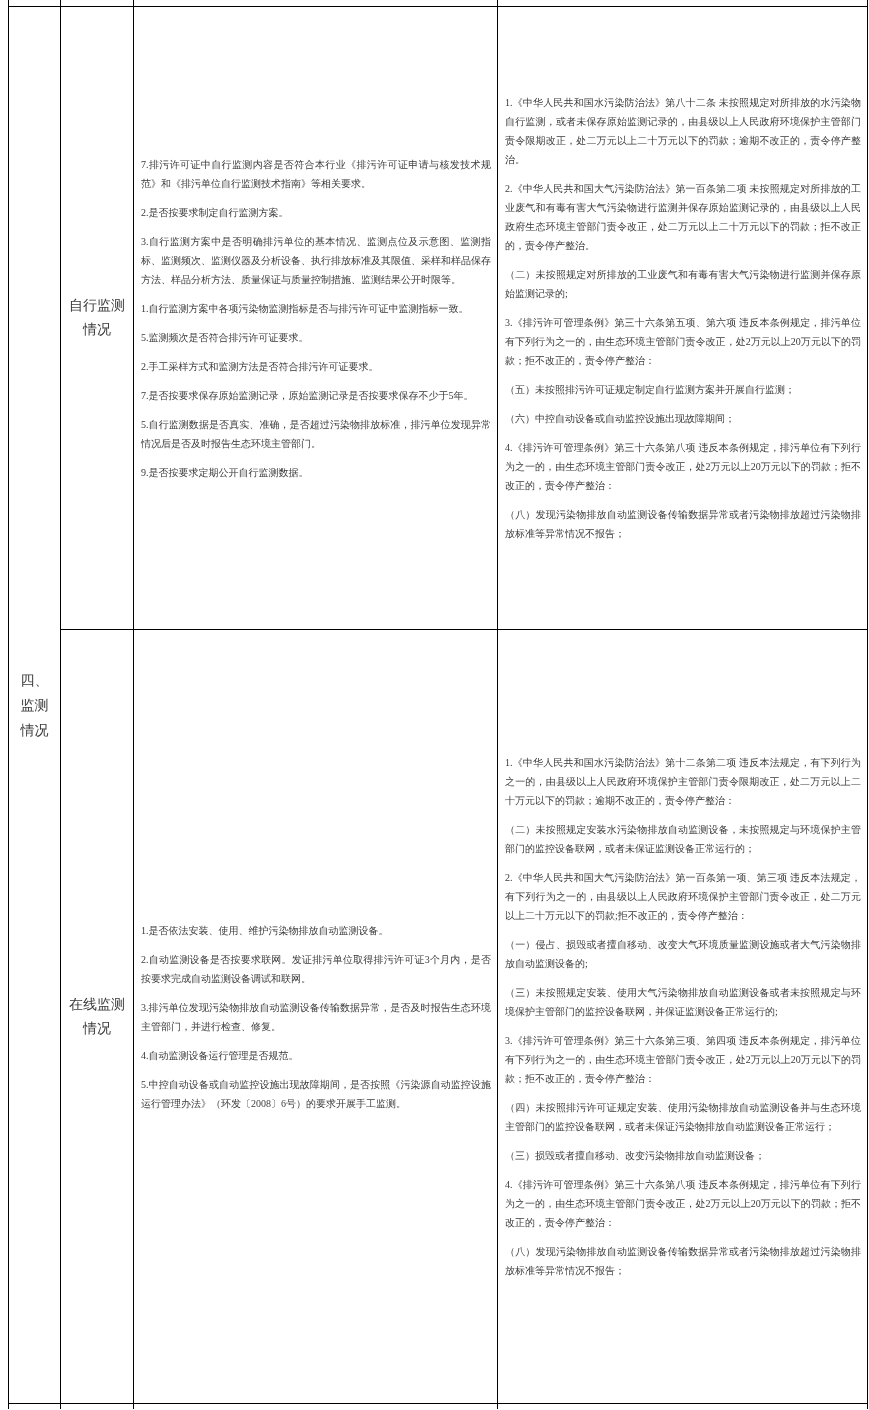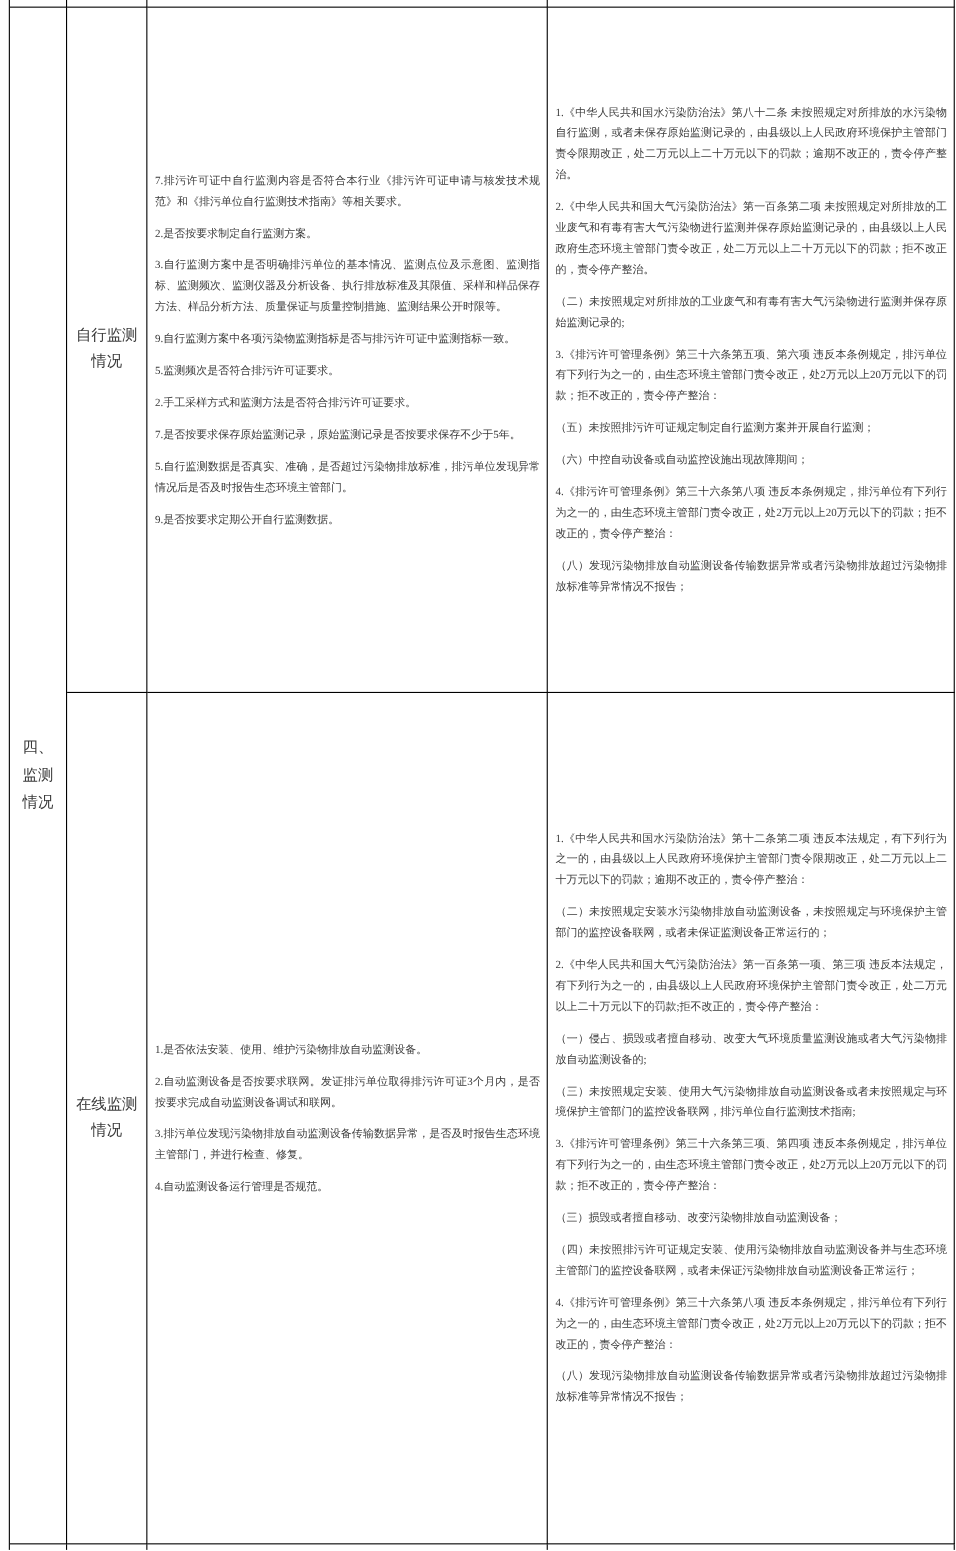--- a/index.html
+++ b/index.html
@@ -60,21 +60,21 @@
   <div class="cell hb category-cell">
     <div>
         <div class="label-line">自行监测</div>
         <div class="label-line">情况</div>
       </div>
   </div>
   <div class="cell hb text-cell">
       <p class="para">7.排污许可证中自行监测内容是否符合本行业《排污许可证申请与核发技术规范》和《排污单位自行监测技术指南》等相关要求。</p>
       <p class="para">2.是否按要求制定自行监测方案。</p>
       <p class="para">3.自行监测方案中是否明确排污单位的基本情况、监测点位及示意图、监测指标、监测频次、监测仪器及分析设备、执行排放标准及其限值、采样和样品保存方法、样品分析方法、质量保证与质量控制措施、监测结果公开时限等。</p>
-      <p class="para">9.自行监测方案中各项污染物监测指标是否与排污许可证中监测指标一致。</p>
+      <p class="para">1.自行监测方案中各项污染物监测指标是否与排污许可证中监测指标一致。</p>
       <p class="para">5.监测频次是否符合排污许可证要求。</p>
       <p class="para">2.手工采样方式和监测方法是否符合排污许可证要求。</p>
       <p class="para">7.是否按要求保存原始监测记录，原始监测记录是否按要求保存不少于5年。</p>
       <p class="para">5.自行监测数据是否真实、准确，是否超过污染物排放标准，排污单位发现异常情况后是否及时报告生态环境主管部门。</p>
       <p class="para">9.是否按要求定期公开自行监测数据。</p>
     </div>
   <div class="cell hb text-cell">
       <p class="para">1.《中华人民共和国水污染防治法》第八十二条 未按照规定对所排放的水污染物自行监测，或者未保存原始监测记录的，由县级以上人民政府环境保护主管部门责令限期改正，处二万元以上二十万元以下的罚款；逾期不改正的，责令停产整治。</p>
       <p class="para">2.《中华人民共和国大气污染防治法》第一百条第二项 未按照规定对所排放的工业废气和有毒有害大气污染物进行监测并保存原始监测记录的，由县级以上人民政府生态环境主管部门责令改正，处二万元以上二十万元以下的罚款；拒不改正的，责令停产整治。</p>
       <p class="para">（二）未按照规定对所排放的工业废气和有毒有害大气污染物进行监测并保存原始监测记录的;</p>
@@ -89,30 +89,31 @@
     <div>
         <div class="label-line">在线监测</div>
         <div class="label-line">情况</div>
       </div>
   </div>
   <div class="cell hb text-cell">
       <p class="para">1.是否依法安装、使用、维护污染物排放自动监测设备。</p>
       <p class="para">2.自动监测设备是否按要求联网。发证排污单位取得排污许可证3个月内，是否按要求完成自动监测设备调试和联网。</p>
       <p class="para">3.排污单位发现污染物排放自动监测设备传输数据异常，是否及时报告生态环境主管部门，并进行检查、修复。</p>
       <p class="para">4.自动监测设备运行管理是否规范。</p>
+      <p class="para">5.中控自动设备或自动监控设施出现故障期间，是否按照《污染源自动监控设施运行管理办法》（环发〔2008〕6号）的要求开展手工监测。</p>
     </div>
   <div class="cell hb text-cell">
       <p class="para">1.《中华人民共和国水污染防治法》第十二条第二项 违反本法规定，有下列行为之一的，由县级以上人民政府环境保护主管部门责令限期改正，处二万元以上二十万元以下的罚款；逾期不改正的，责令停产整治：</p>
       <p class="para">（二）未按照规定安装水污染物排放自动监测设备，未按照规定与环境保护主管部门的监控设备联网，或者未保证监测设备正常运行的；</p>
       <p class="para">2.《中华人民共和国大气污染防治法》第一百条第一项、第三项 违反本法规定，有下列行为之一的，由县级以上人民政府环境保护主管部门责令改正，处二万元以上二十万元以下的罚款;拒不改正的，责令停产整治：</p>
       <p class="para">（一）侵占、损毁或者擅自移动、改变大气环境质量监测设施或者大气污染物排放自动监测设备的;</p>
-      <p class="para">（三）未按照规定安装、使用大气污染物排放自动监测设备或者未按照规定与环境保护主管部门的监控设备联网，排污单位自行监测技术指南;</p>
+      <p class="para">（三）未按照规定安装、使用大气污染物排放自动监测设备或者未按照规定与环境保护主管部门的监控设备联网，并保证监测设备正常运行的;</p>
       <p class="para">3.《排污许可管理条例》第三十六条第三项、第四项 违反本条例规定，排污单位有下列行为之一的，由生态环境主管部门责令改正，处2万元以上20万元以下的罚款；拒不改正的，责令停产整治：</p>
+      <p class="para">（四）未按照排污许可证规定安装、使用污染物排放自动监测设备并与生态环境主管部门的监控设备联网，或者未保证污染物排放自动监测设备正常运行；</p>
       <p class="para">（三）损毁或者擅自移动、改变污染物排放自动监测设备；</p>
-      <p class="para">（四）未按照排污许可证规定安装、使用污染物排放自动监测设备并与生态环境主管部门的监控设备联网，或者未保证污染物排放自动监测设备正常运行；</p>
       <p class="para">4.《排污许可管理条例》第三十六条第八项 违反本条例规定，排污单位有下列行为之一的，由生态环境主管部门责令改正，处2万元以上20万元以下的罚款；拒不改正的，责令停产整治：</p>
       <p class="para">（八）发现污染物排放自动监测设备传输数据异常或者污染物排放超过污染物排放标准等异常情况不报告；</p>
     </div>
 
   <div class="cell"></div>
   <div class="cell"></div>
   <div class="cell"></div>
   <div class="cell"></div>
 
 </div>

